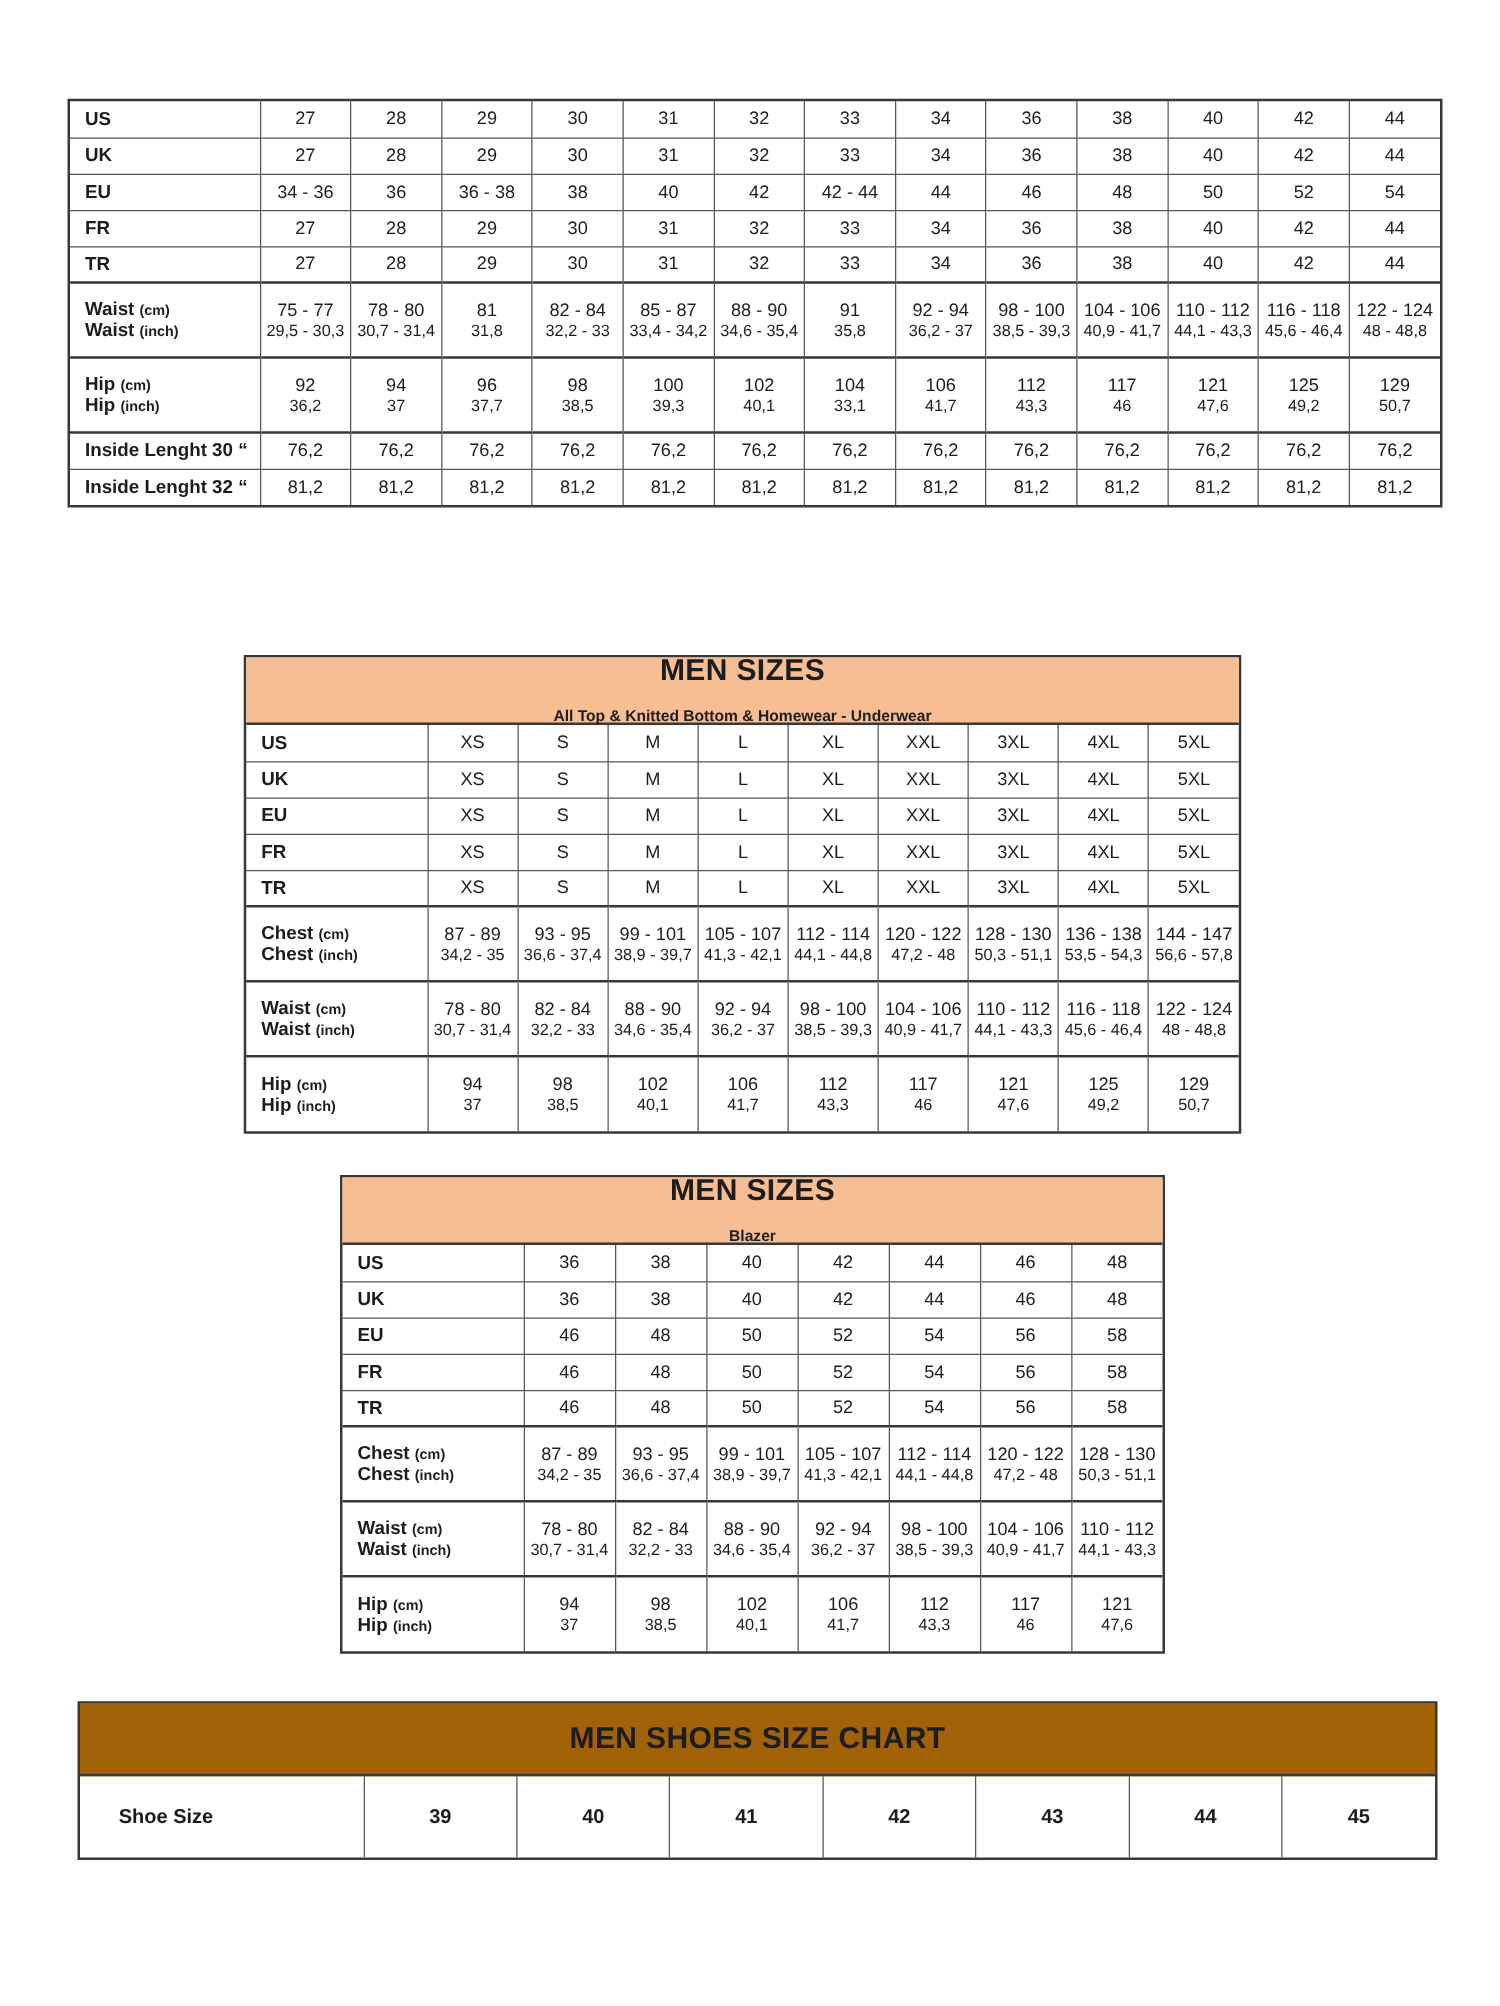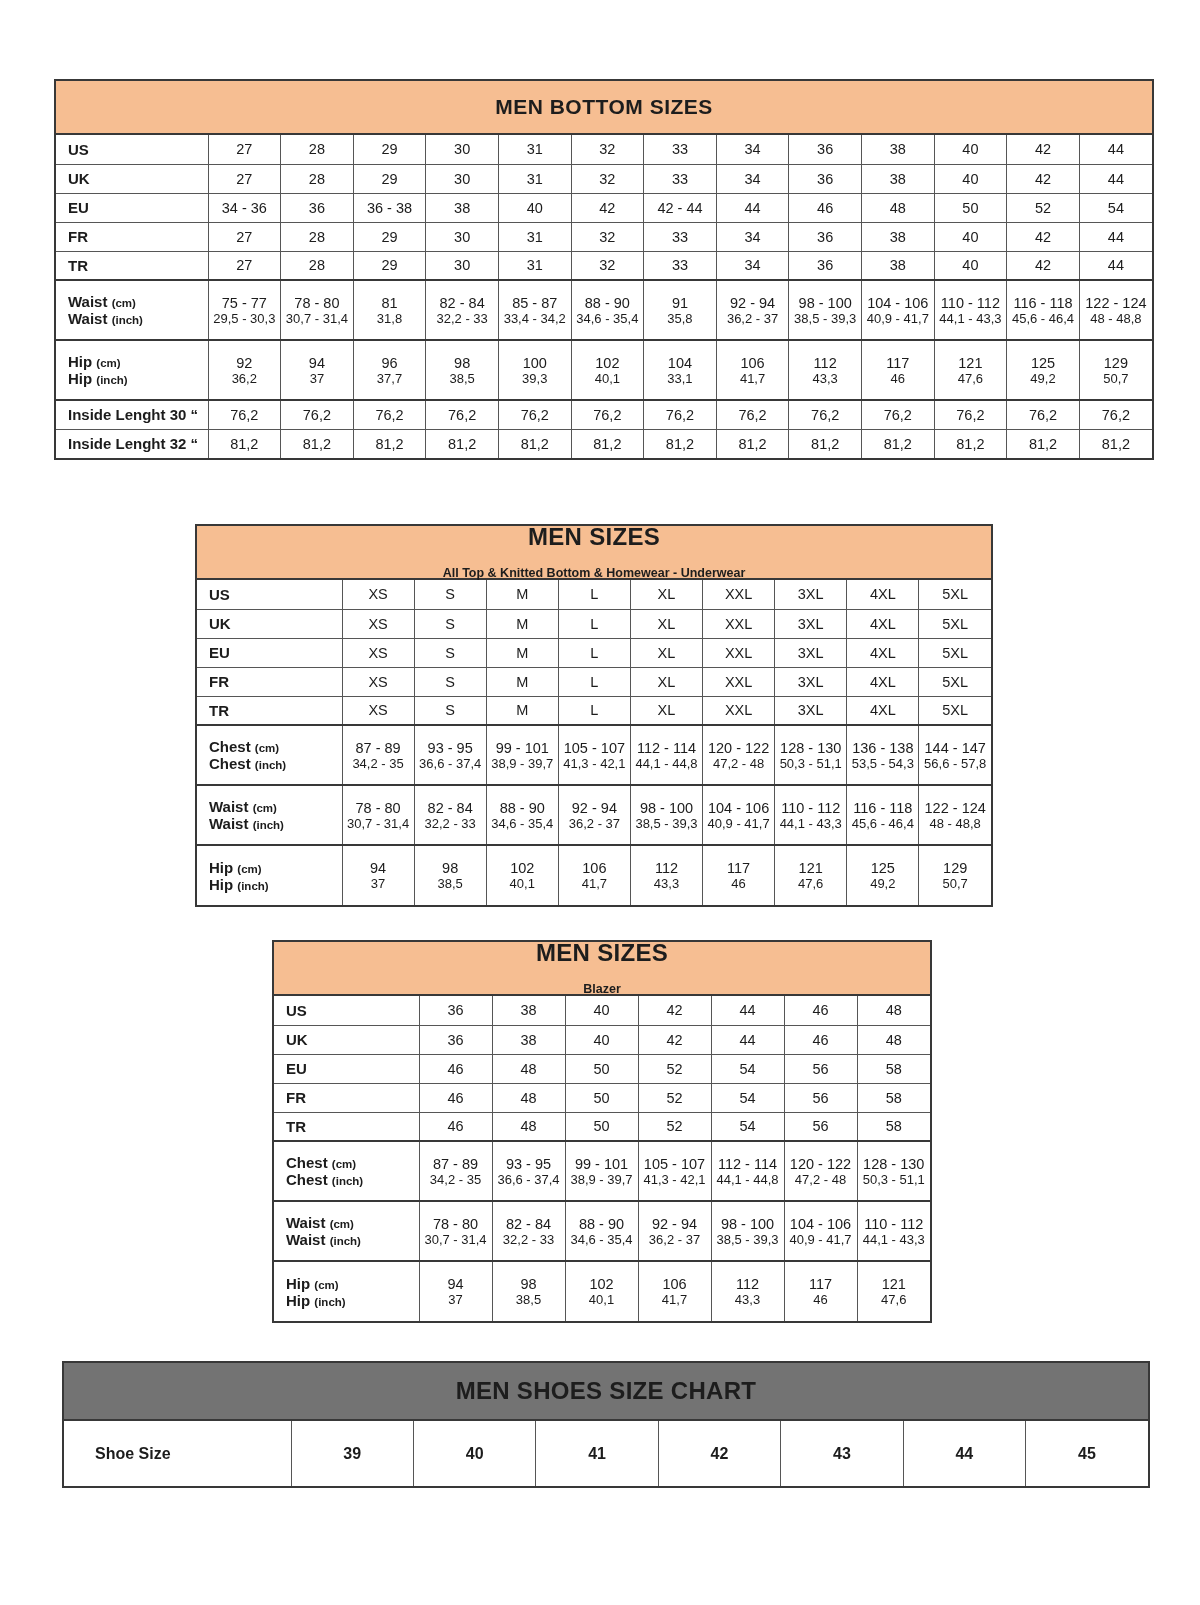--- a/index.html
+++ b/index.html
@@ -37,23 +37,20 @@
   .t-shoes td.label{font-size:16px;padding-left:31px;}
   .t-shoes td{font-size:15px;}
   tr.bold-cells td{font-weight:bold;font-size:16px;}
   tr.bold-cells td.label{font-weight:bold;}
 </style>
 </head>
 <body style="background: rgb(255, 255, 255);">
 
 <main id="tables-root">
     <section class="size-table" style="left: 54px; top: 79px; width: 1100px; border-color: rgb(56, 56, 56);">
-      <div class="thead" style="height: 54px; background: rgb(246, 190, 146);">
-        <div class="title">MEN BOTTOM SIZES</div>
-      </div>
       <table>
         <colgroup>
           <col style="width: 152px;">
           <col>
           <col>
           <col>
           <col>
           <col>
           <col>
           <col>
@@ -834,21 +831,21 @@
               <div class="stack">
                 <div class="v-cm">121</div>
                 <div class="v-inch">47,6</div>
               </div>
             </td>
           </tr>
         </tbody>
       </table>
     </section>
     <section class="size-table t-shoes" style="left: 62px; top: 1361px; width: 1088px; border-color: rgb(56, 56, 56);">
-      <div class="thead" style="height: 58px; background: #737373;">
+      <div class="thead" style="height: 58px; background: #a16207;">
         <div class="title big">MEN SHOES SIZE CHART</div>
       </div>
       <table>
         <colgroup>
           <col style="width: 227px;">
           <col>
           <col>
           <col>
           <col>
           <col>

